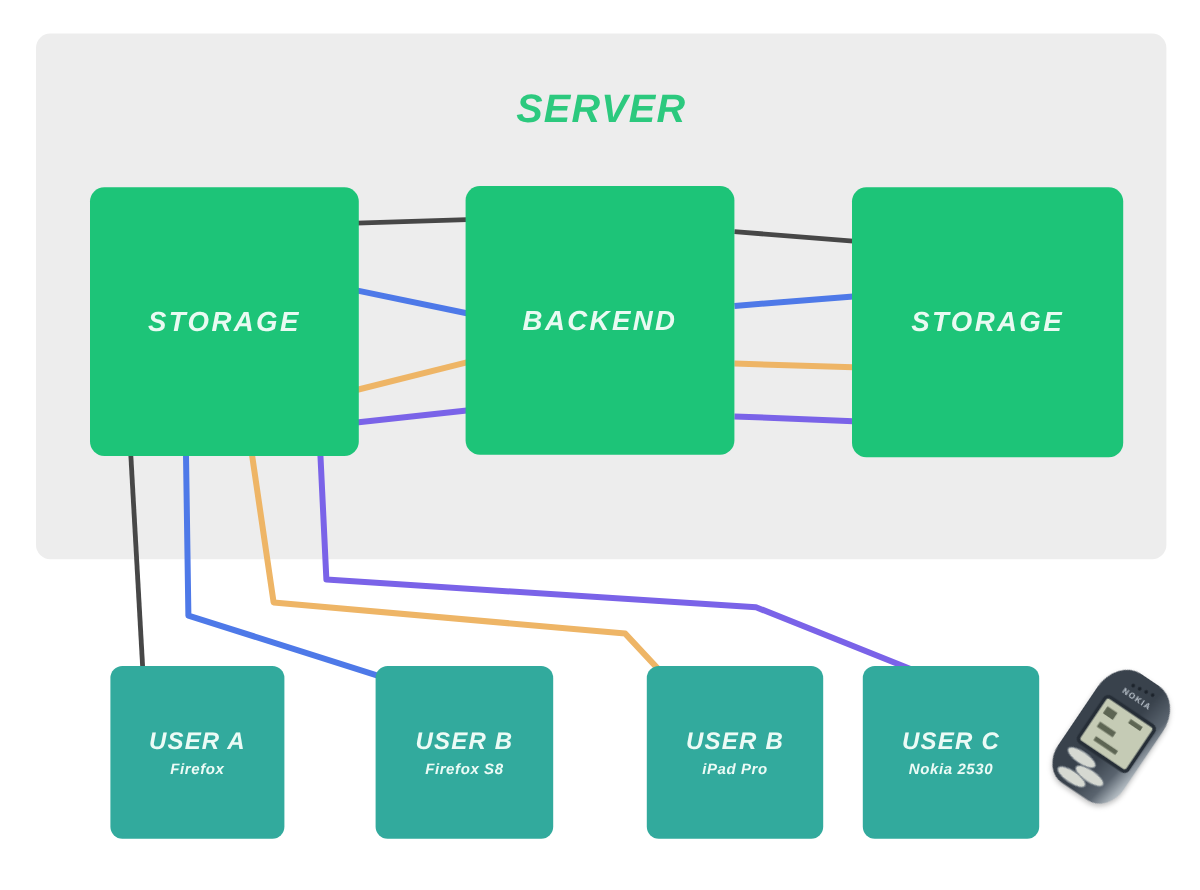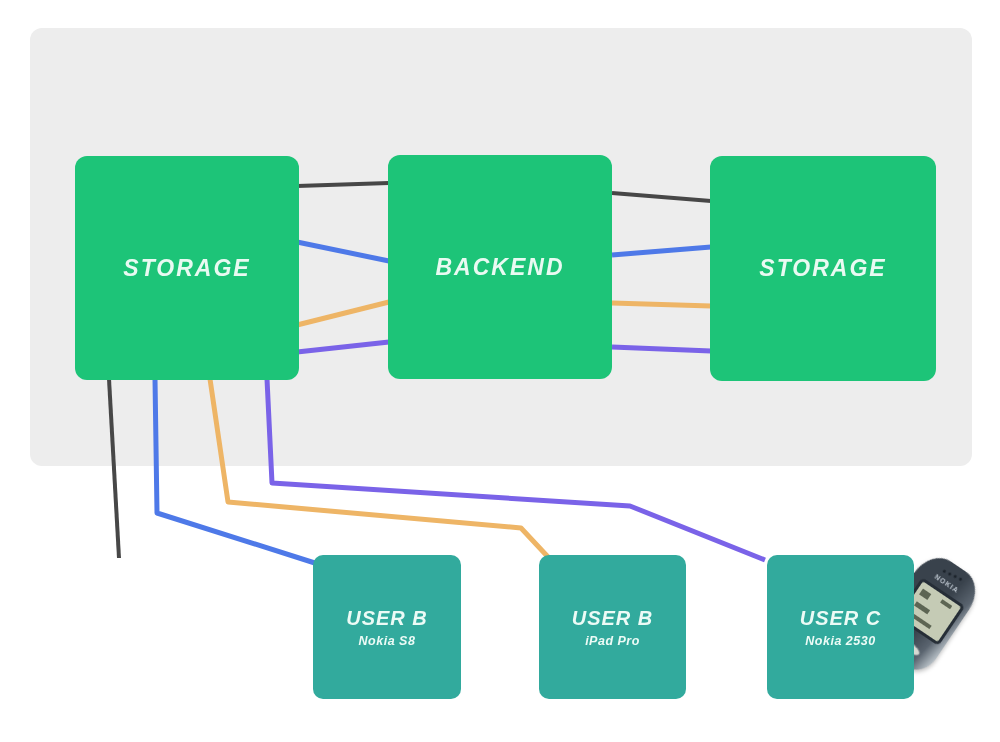--- a/index.html
+++ b/index.html
@@ -55,21 +55,21 @@
     background:#32aa9d;
     border-radius:10px;
     display:flex;flex-direction:column;align-items:center;justify-content:center;
     color:#ecfbf6;
     font-style:italic;
     z-index:3;
   }
   .user-a{left:92px;width:145px;}
   .user-b1{left:313px;width:148px;}
   .user-b2{left:539px;}
-  .user-c{left:767px;text-align:center;}
+  .user-c{left:719px;text-align:center;}
   .user-name{font-size:20px;font-weight:700;letter-spacing:1px;}
   .user-device{font-size:12.5px;font-weight:600;margin-top:4px;letter-spacing:0.5px;}
   
   .phone{
     position:absolute;
     left:894px;top:557px;
     width:66px;height:112px;
     transform:rotate(34deg);
     z-index:1;
     filter:drop-shadow(1px 2px 2px rgba(0,0,0,0.25));
@@ -115,20 +115,21 @@
   .phone-keys .k2{left:16px;top:9px;}
   .phone-keys .k3{left:4px;top:18px;}
 </style>
 </head>
 <body>
 
 <div class="canvas">
 
   <div class="server-container"></div>
 
+  <h1 class="server-title">SERVER</h1>
 
   <svg class="edges" width="1000" height="742">
       <polyline points="297,186 389,183" fill="none" stroke="#474747" stroke-width="4" stroke-linejoin="round" stroke-linecap="butt"></polyline>
       <polyline points="297,242 389,261" fill="none" stroke="#4e79e8" stroke-width="5" stroke-linejoin="round" stroke-linecap="butt"></polyline>
       <polyline points="297,325 389,302" fill="none" stroke="#eeb566" stroke-width="5" stroke-linejoin="round" stroke-linecap="butt"></polyline>
       <polyline points="297,352 389,342" fill="none" stroke="#7a63e8" stroke-width="5" stroke-linejoin="round" stroke-linecap="butt"></polyline>
       <polyline points="612,193 711,201" fill="none" stroke="#474747" stroke-width="4" stroke-linejoin="round" stroke-linecap="butt"></polyline>
       <polyline points="612,255 711,247" fill="none" stroke="#4e79e8" stroke-width="5" stroke-linejoin="round" stroke-linecap="butt"></polyline>
       <polyline points="612,303 711,306" fill="none" stroke="#eeb566" stroke-width="5" stroke-linejoin="round" stroke-linecap="butt"></polyline>
       <polyline points="612,347 711,351" fill="none" stroke="#7a63e8" stroke-width="5" stroke-linejoin="round" stroke-linecap="butt"></polyline>
@@ -163,23 +164,27 @@
         <i class="px3"></i>
         <i class="px4"></i>
     </div>
     <div class="phone-keys">
       <i class="k1"></i>
         <i class="k2"></i>
         <i class="k3"></i>
     </div>
   </div>
 
+  <div class="user user-a">
+    <div class="user-name">USER A</div>
+    <div class="user-device">Firefox</div>
+  </div>
   <div class="user user-b1">
     <div class="user-name">USER B</div>
-    <div class="user-device">Nokia S8</div>
+    <div class="user-device">Firefox S8</div>
   </div>
   <div class="user user-b2">
     <div class="user-name">USER B</div>
     <div class="user-device">iPad Pro</div>
   </div>
   <div class="user user-c">
     <div class="user-name">USER C</div>
     <div class="user-device">Nokia 2530</div>
   </div>
 

